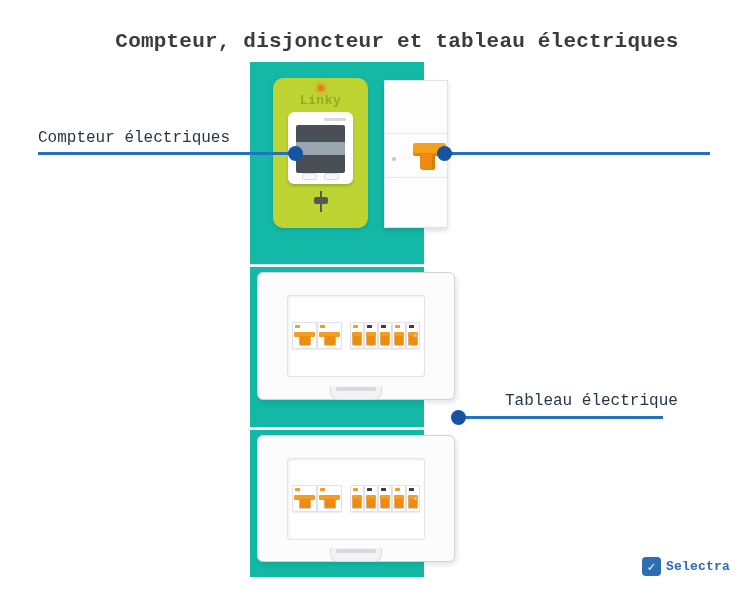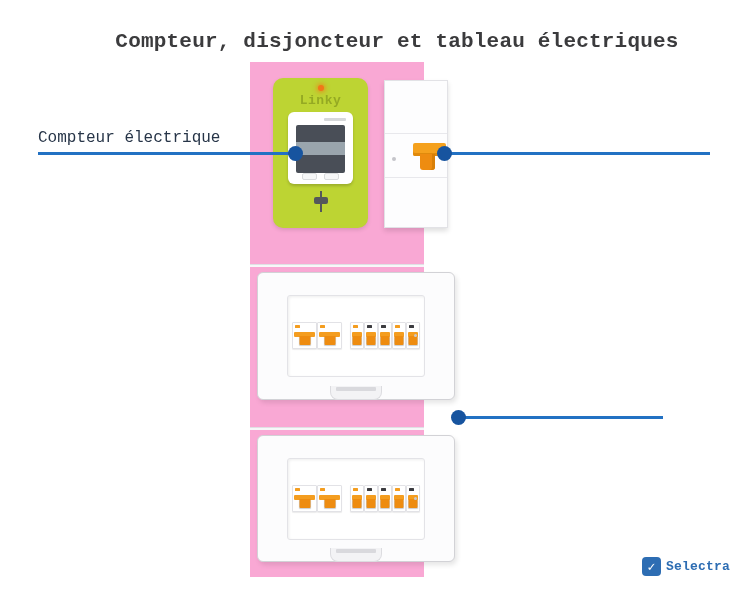--- a/index.html
+++ b/index.html
@@ -17,21 +17,21 @@
     position:relative;width:750px;height:600px;background:#ffffff;overflow:hidden;
     font-family:Liberation Mono, monospace;
     padding-left:44px;
   }
   
   .title{
     position:absolute;top:16px;left:0;width:100%;text-align:center;
     font-size:21px;font-weight:700;letter-spacing:.2px;color:var(--title_color);
   }
   
-  .strip{position:absolute;left:250px;top:62px;width:174px;height:515px;background:#f9a8d4;}
+  .strip{position:absolute;left:250px;top:62px;width:174px;height:515px;background:#14b8a6;}
   .strip-divider{position:absolute;left:0;width:100%;height:2px;background:#f7f7f9;box-shadow:0 -1px 0 #e0e0e4;}
   .divider-1{top:203px;}
   .divider-2{top:366px;}
   
   .meter{
     position:absolute;left:23px;top:16px;width:95px;height:150px;border-radius:10px;
     background:var(--lime_green);box-shadow:0 2px 4px rgba(0,0,0,.12);
   }
   .meter-led{
     position:absolute;top:7px;left:50%;margin-left:-3px;width:6px;height:6px;border-radius:50%;
@@ -262,27 +262,28 @@
             </div>
         </div>
         <div class="inner-dot"></div>
       </div>
       <div class="panel-handle">
         <div class="panel-handle-slot"></div>
       </div>
     </div>
   </div>
 
-  <div class="callout-label label-meter">Compteur électrique</div>
+  <div class="callout-label label-meter">Compteur électriques</div>
   <div class="callout-line line-meter"></div>
   <div class="callout-dot dot-meter"></div>
 
   <div class="callout-line line-main-breaker"></div>
   <div class="callout-dot dot-main-breaker"></div>
 
+  <div class="callout-label label-panel">Tableau électrique</div>
   <div class="callout-line line-panel"></div>
   <div class="callout-dot dot-panel"></div>
 
   <div class="logo">
     <div class="logo-icon">✓</div>
     <div class="logo-text">Selectra</div>
   </div>
 
 </div>
 

